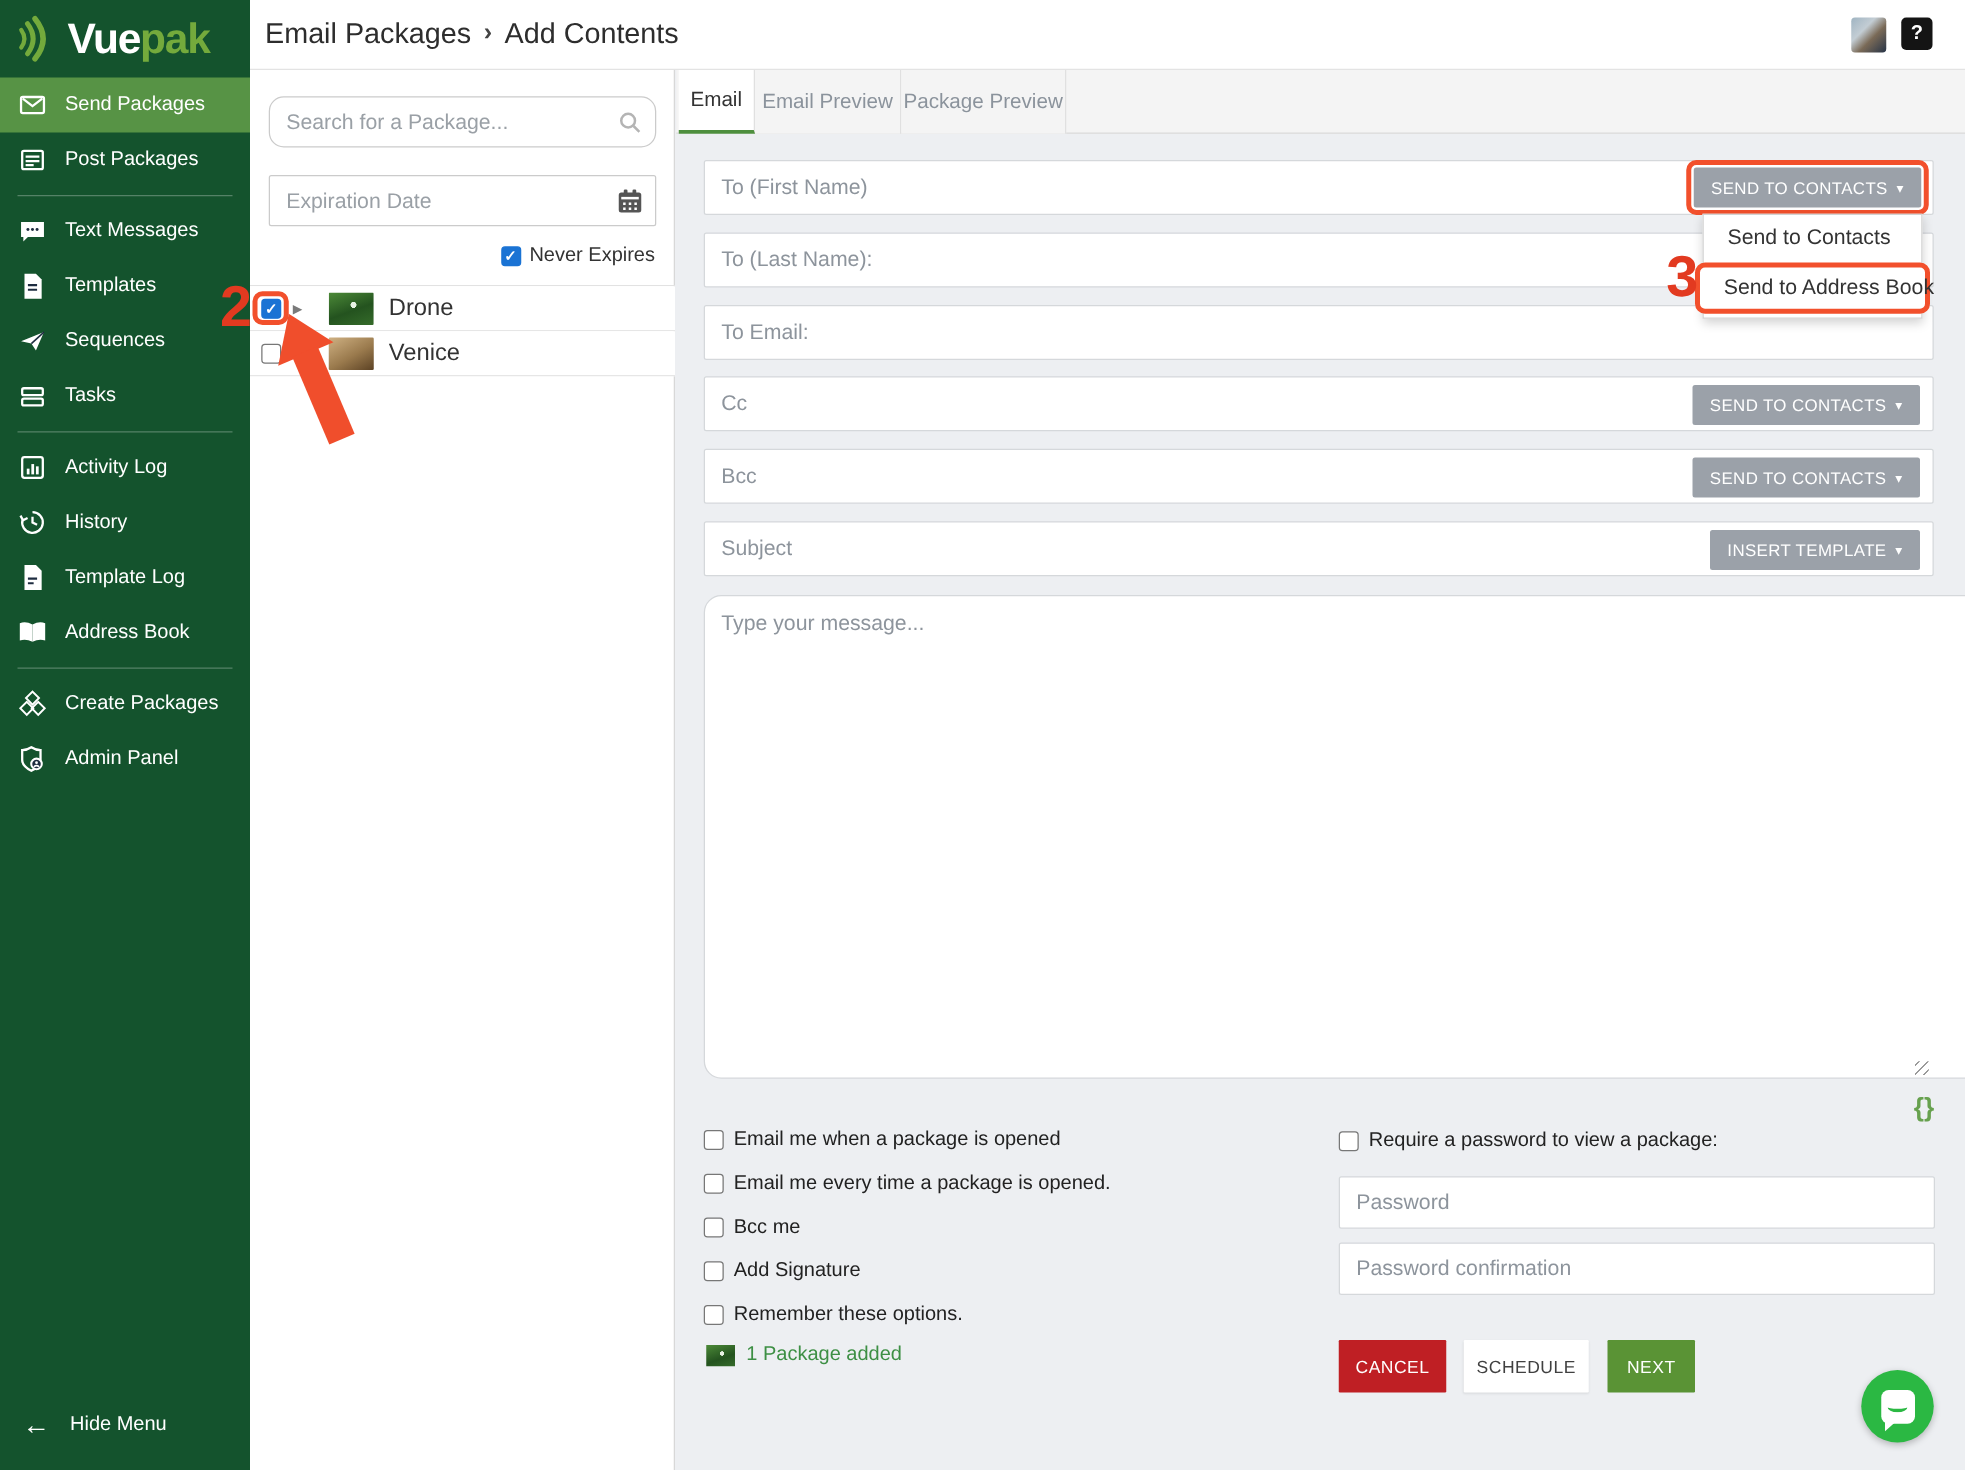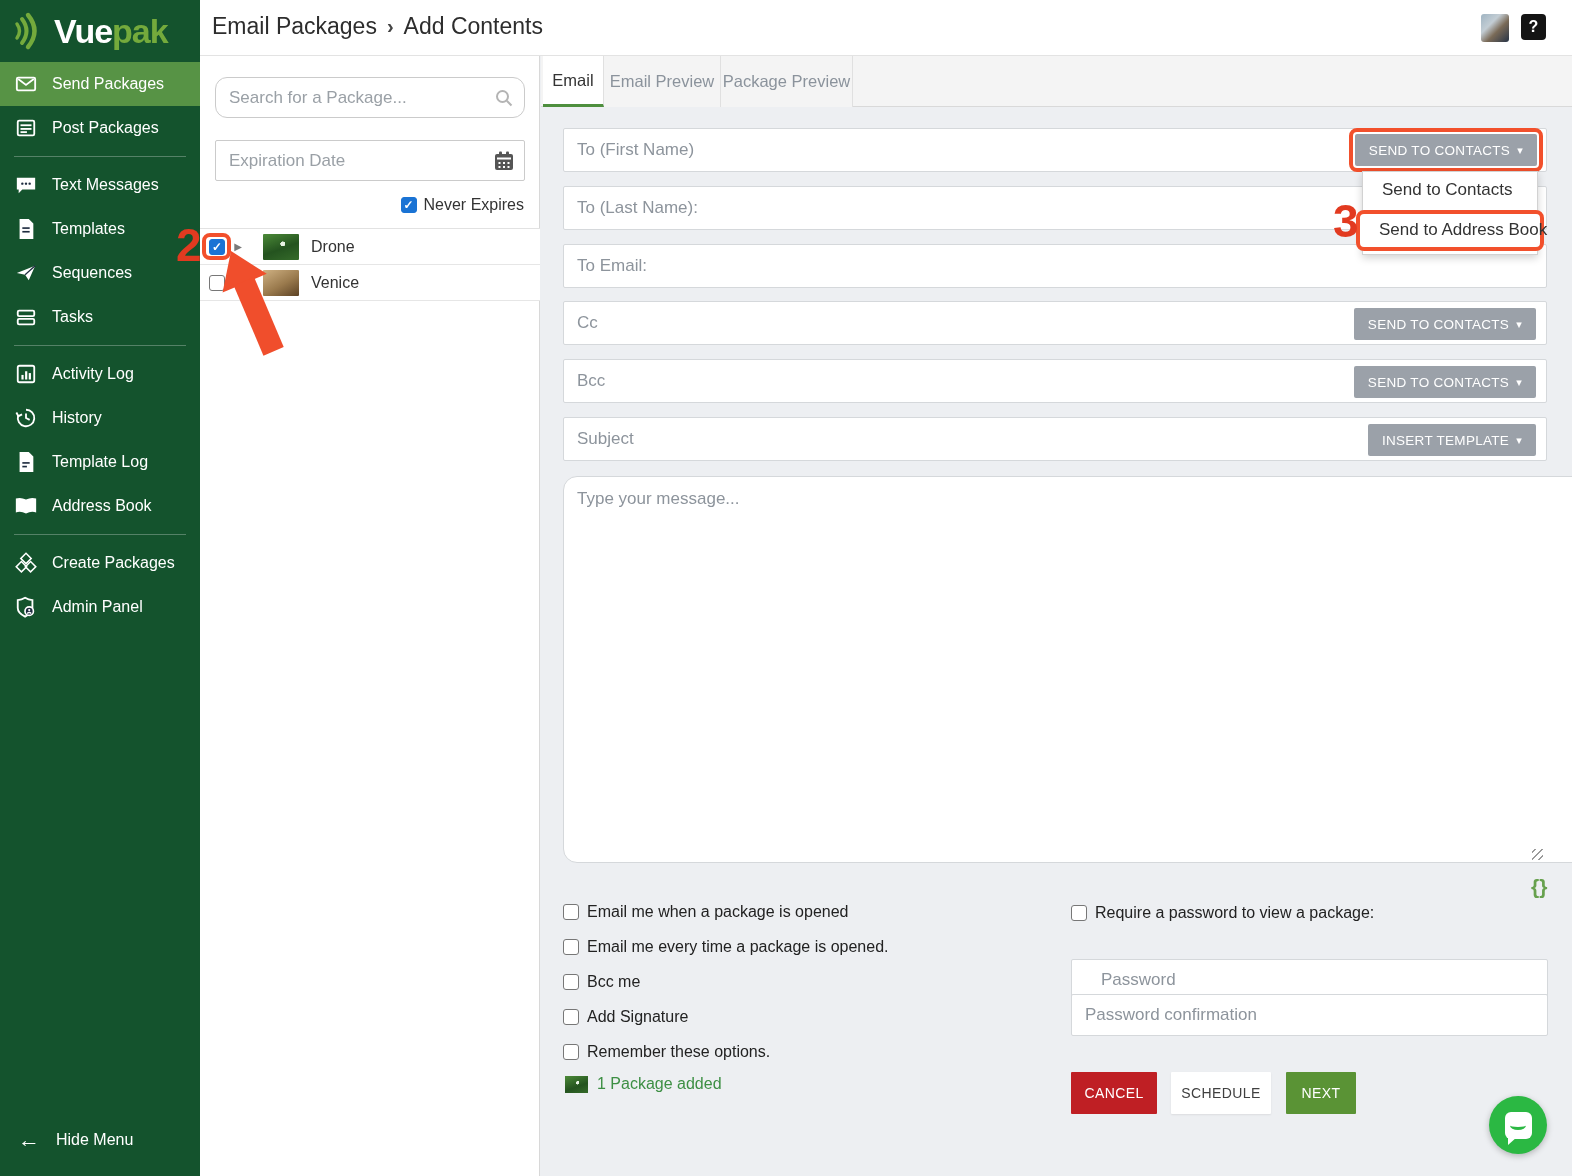--- a/index.html
+++ b/index.html
@@ -46,21 +46,21 @@
   .cb { width:16px; height:16px; border:1px solid #777; border-radius:3px; background:#fff; display:inline-flex; align-items:center; justify-content:center; cursor:pointer; flex:0 0 16px; }
   .cb.checked { background:#1a73d4; border-color:#1a73d4; color:#fff; font-size:12px; font-weight:bold; line-height:1; }
   .pkg-list { position:absolute; left:0; top:172px; width:340px; border-top:1px solid #e2e2e2; }
   .pkg-row { position:relative; height:36px; border-bottom:1px solid #e6e6e6; display:flex; align-items:center; background:#fff; }
   .pkg-row .cb { margin-left:9px; }
   .row-caret { width:26px; text-align:center; color:#7a7a7a; font-size:10px; }
   .thumb { width:36px; height:26px; border-radius:1px; margin-left:12px; }
   .thumb-drone { background:radial-gradient(circle at 55% 38%, #e8f2e4 0 9%, transparent 10%),
                  linear-gradient(160deg,#4c8a38 0%,#24531f 55%,#356b2a 100%); }
   .thumb-venice { background:linear-gradient(150deg,#cfb183 0%,#9a7a4d 55%,#5c4224 100%); }
-  .pkg-name { font-size:16px; color:#333; margin-left:12px; }
+  .pkg-name { font-size:19px; color:#333; margin-left:12px; }
 
   
   .tabbar { position:absolute; left:541px; top:56px; width:1031px; height:51px; background:#f4f4f4; border-bottom:1px solid #d9d9d9; z-index:2;padding-left:12px; }
   .tab { position:absolute; top:0; height:51px; display:flex; align-items:center; justify-content:center;
          font-size:16.5px; color:#8b939c; border-right:1px solid #e0e0e0; cursor:pointer; background:#f4f4f4; }
   .tab.active { background:#fff; color:#333; border-bottom:3px solid #4e8f3e; }
 
   
   .content { position:absolute; left:541px; top:107px; width:1031px; height:1069px; background:#edeff2; }
   .frow { position:absolute; left:22px; width:984px; height:44px; background:#fff; border:1px solid #d5d8db; border-radius:2px; }
@@ -438,21 +438,21 @@
 
     <div class="pkg-added">
       <span class="thumb2"></span>
       <span class="lbl">1 Package added</span>
     </div>
 
     <div class="req-pass">
       <span class="cb"></span>
       <span class="lbl">Require a password to view a package:</span>
     </div>
-    <div class="pw" style="top:852px;padding-left:16px;">
+    <div class="pw" style="top:834px;">
       <input type="text" placeholder="Password" style="">
     </div>
     <div class="pw" style="top:887px;">
       <input type="text" placeholder="Password confirmation" style="">
     </div>
 
     <button class="abtn cancel">CANCEL</button>
     <button class="abtn schedule">SCHEDULE</button>
     <button class="abtn next">NEXT</button>
   </div>

